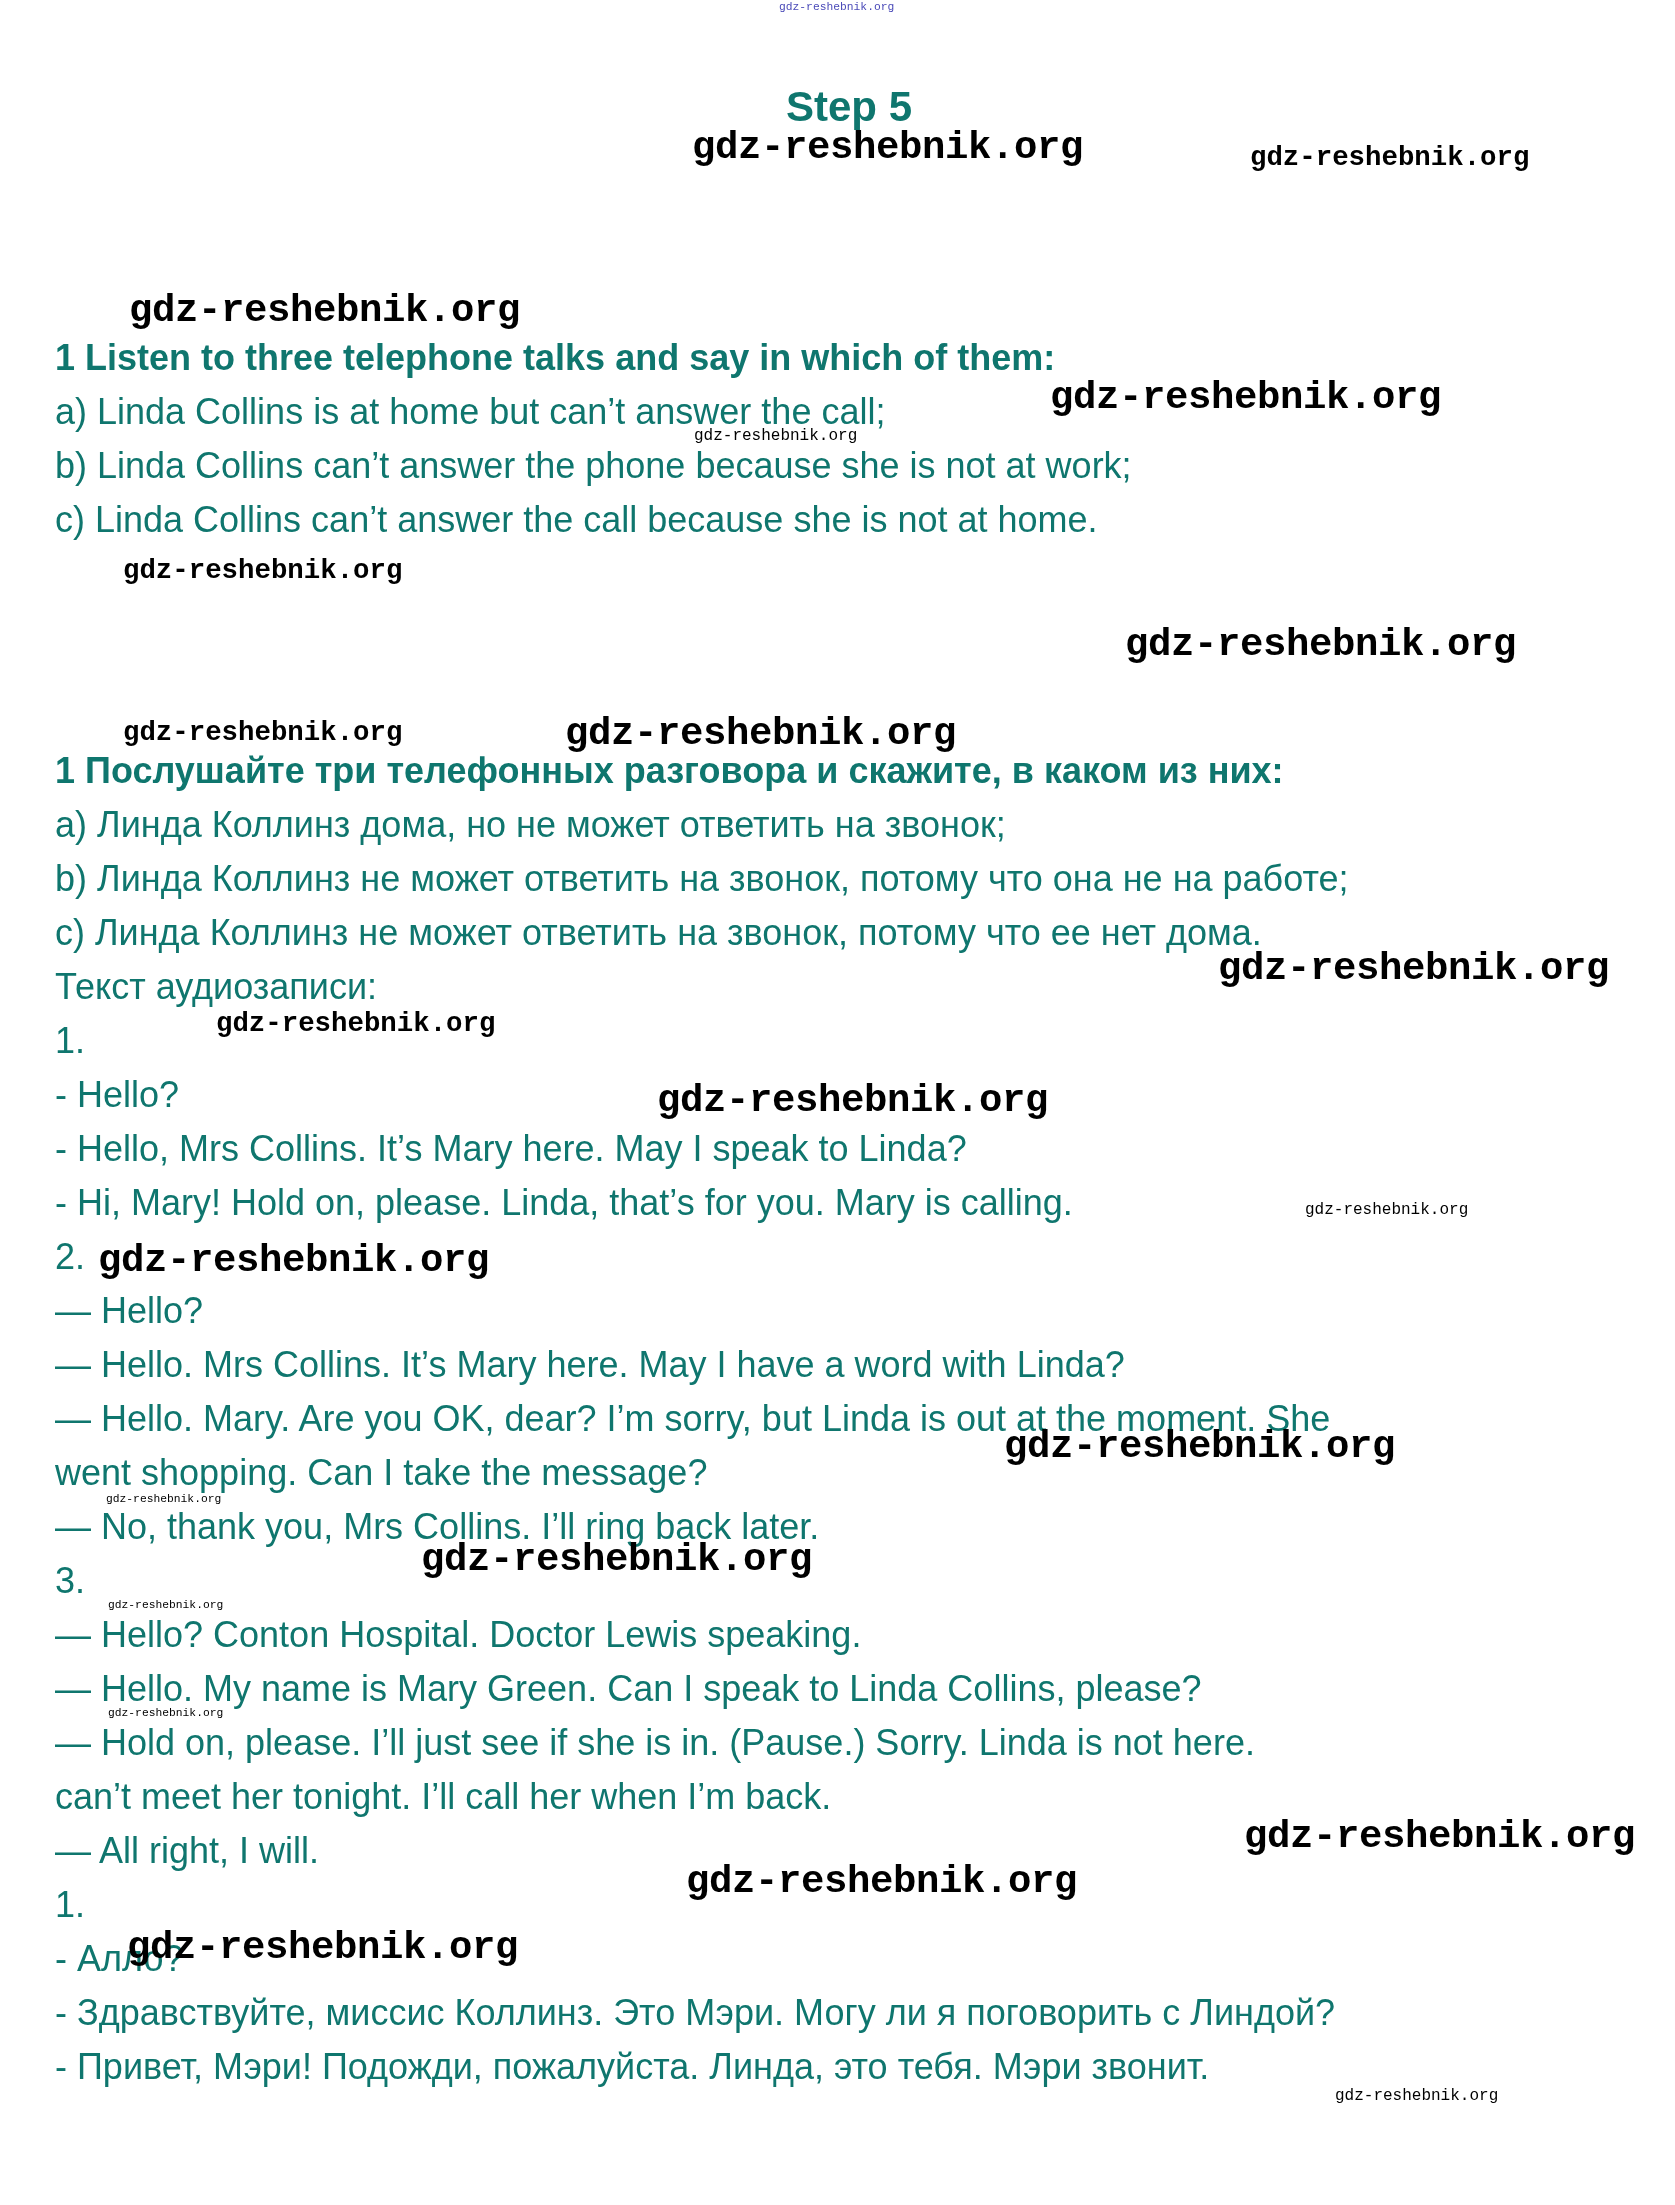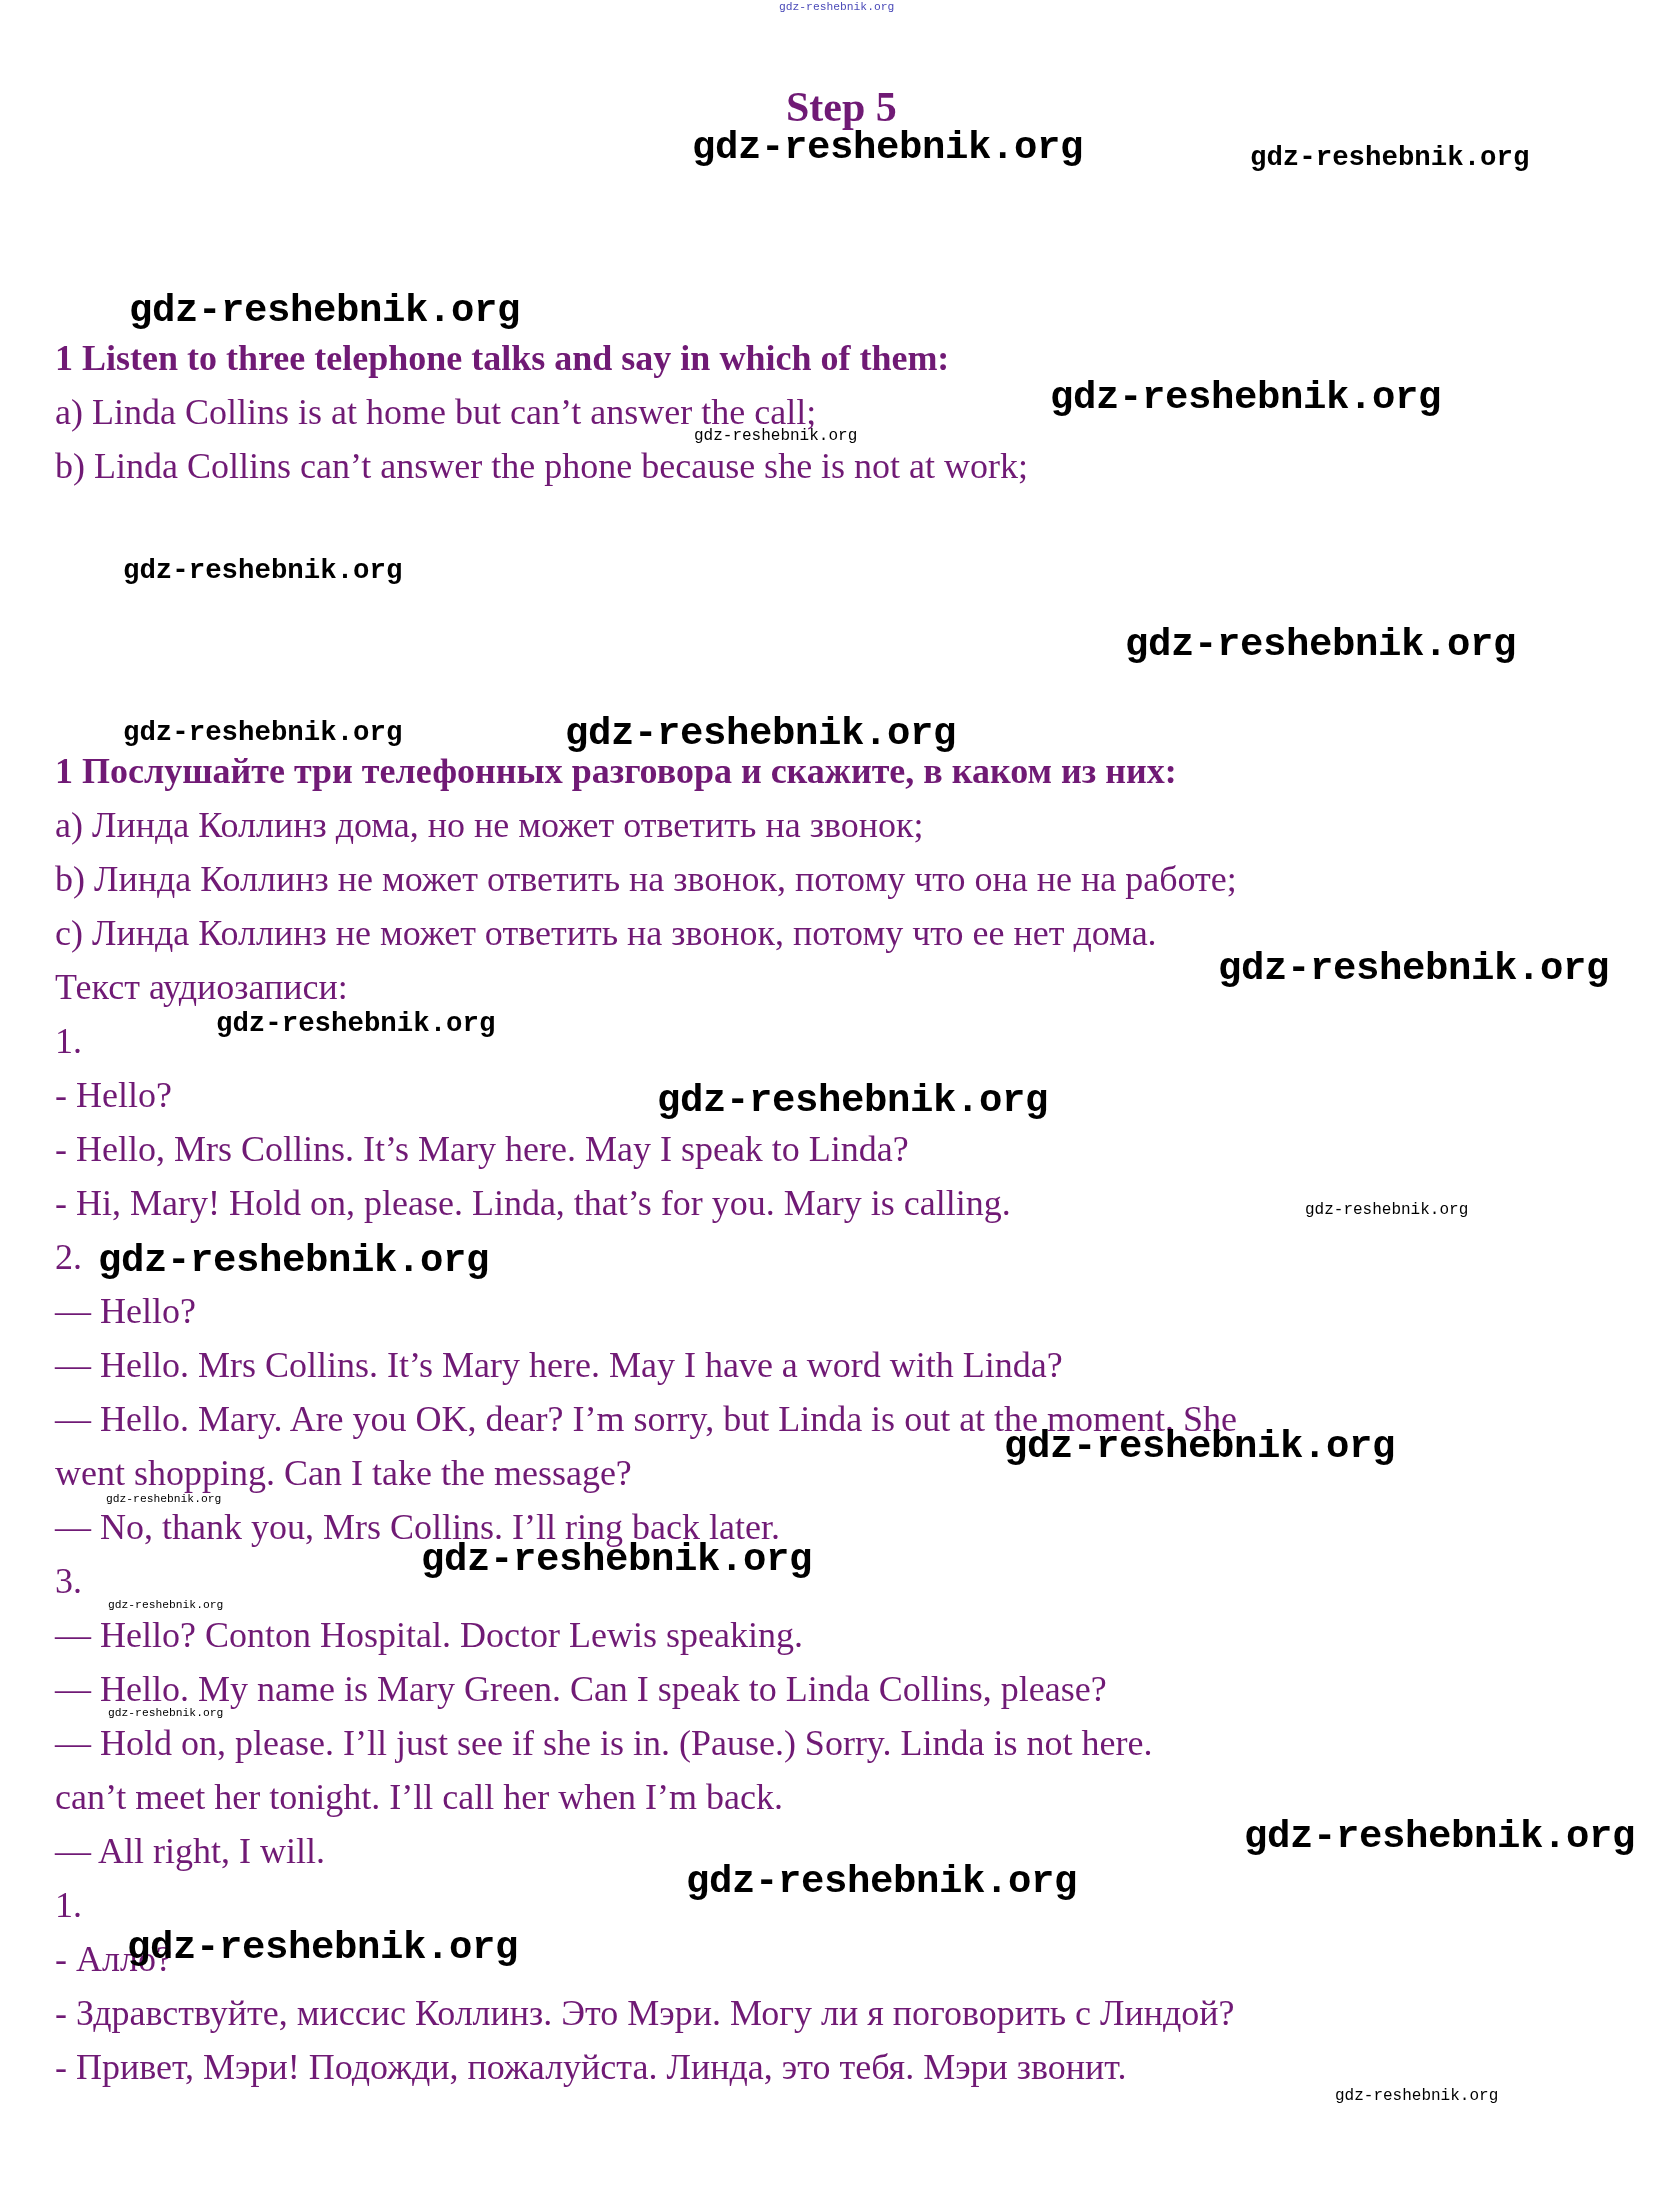--- a/index.html
+++ b/index.html
@@ -1,17 +1,17 @@
 <!DOCTYPE html>
 <html style="font-size:13px"><head>
 <meta charset="utf-8">
 <style>
   html, body { margin:0; padding:0; background:#ffffff; }
   body { width:1675px; height:2205px; position:relative; overflow:hidden; }
-  .serif { font-family: Liberation Serif, serif; color:#701a75; }
+  .serif { font-family: Liberation Sans, sans-serif; color:#0f766e; }
   .sans { font-family: Liberation Mono, monospace; color:#000; }
   .abs { position:absolute; white-space:nowrap; line-height:1; }
   .title { font-weight:bold; font-size:42px; }
   .head { font-weight:bold; font-size:44px; }
   .line { font-size:36px; }
   .wm-xl { font-size:39px; font-weight:bold; letter-spacing:-0.4px; }
   .wm-l { font-size:27.4px; font-weight:bold; }
   .wm-s { font-size:16px; }
   .wm-xs { font-size:11.3px; }
   .wm-top { font-size:11.3px; color:#4a4ab8; }
@@ -26,20 +26,21 @@
 <div class="abs serif title" style="left:786px; top:86px;">Step 5</div>
 
 <div class="abs sans wm-xl" style="left:692px; top:129px;">gdz-reshebnik.org</div>
 <div class="abs sans wm-l" style="left:1250px; top:144px;">gdz-reshebnik.org</div>
 <div class="abs sans wm-xl" style="left:129px; top:292px;">gdz-reshebnik.org</div>
 
 <div class="block serif" style="top:331px;">
   <span class="line head">1 Listen to three telephone talks and say in which of them:</span>
   <span class="line">a) Linda Collins is at home but can’t answer the call;</span>
   <span class="line">b) Linda Collins can’t answer the phone because she is not at work;</span>
+  <span class="line">c) Linda Collins can’t answer the call because she is not at home.</span>
 </div>
 <div class="abs sans wm-xl" style="left:1050px; top:379px;">gdz-reshebnik.org</div>
 <div class="abs sans wm-s" style="left:694px; top:428px;">gdz-reshebnik.org</div>
 <div class="abs sans wm-l" style="left:123px; top:557px;">gdz-reshebnik.org</div>
 <div class="abs sans wm-xl" style="left:1125px; top:626px;">gdz-reshebnik.org</div>
 
 <div class="abs sans wm-l" style="left:123px; top:719px;">gdz-reshebnik.org</div>
 <div class="abs sans wm-xl" style="left:565px; top:715px;">gdz-reshebnik.org</div>
 
 <div class="block serif" style="top:744px;">

